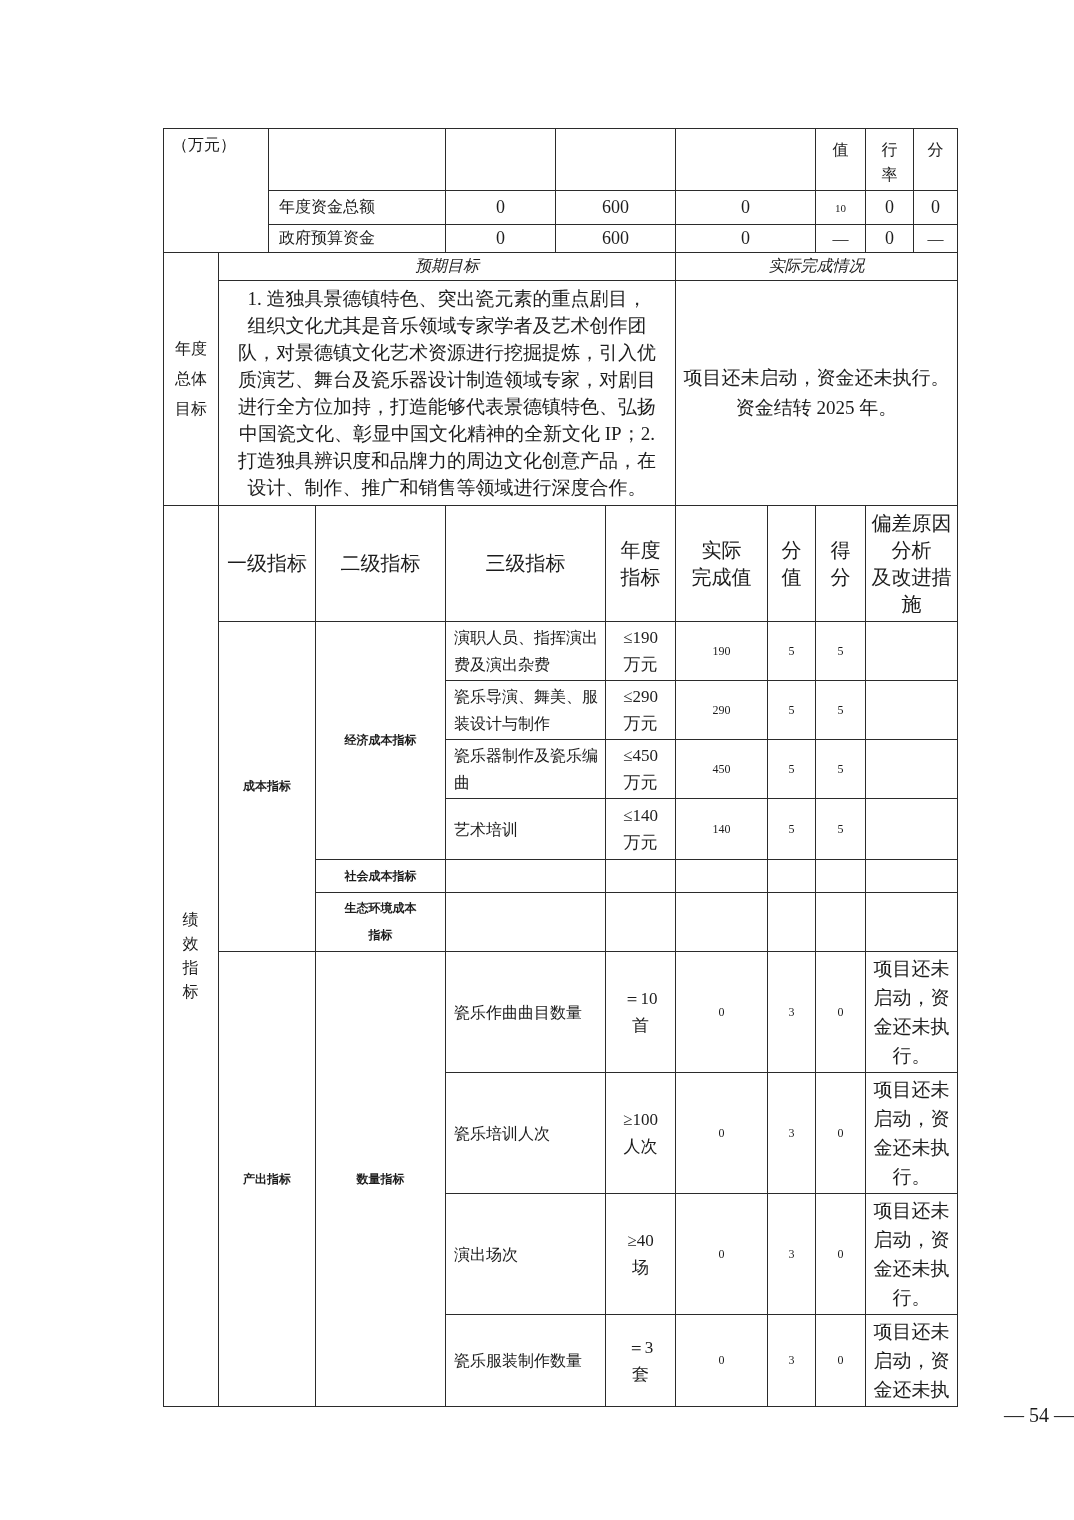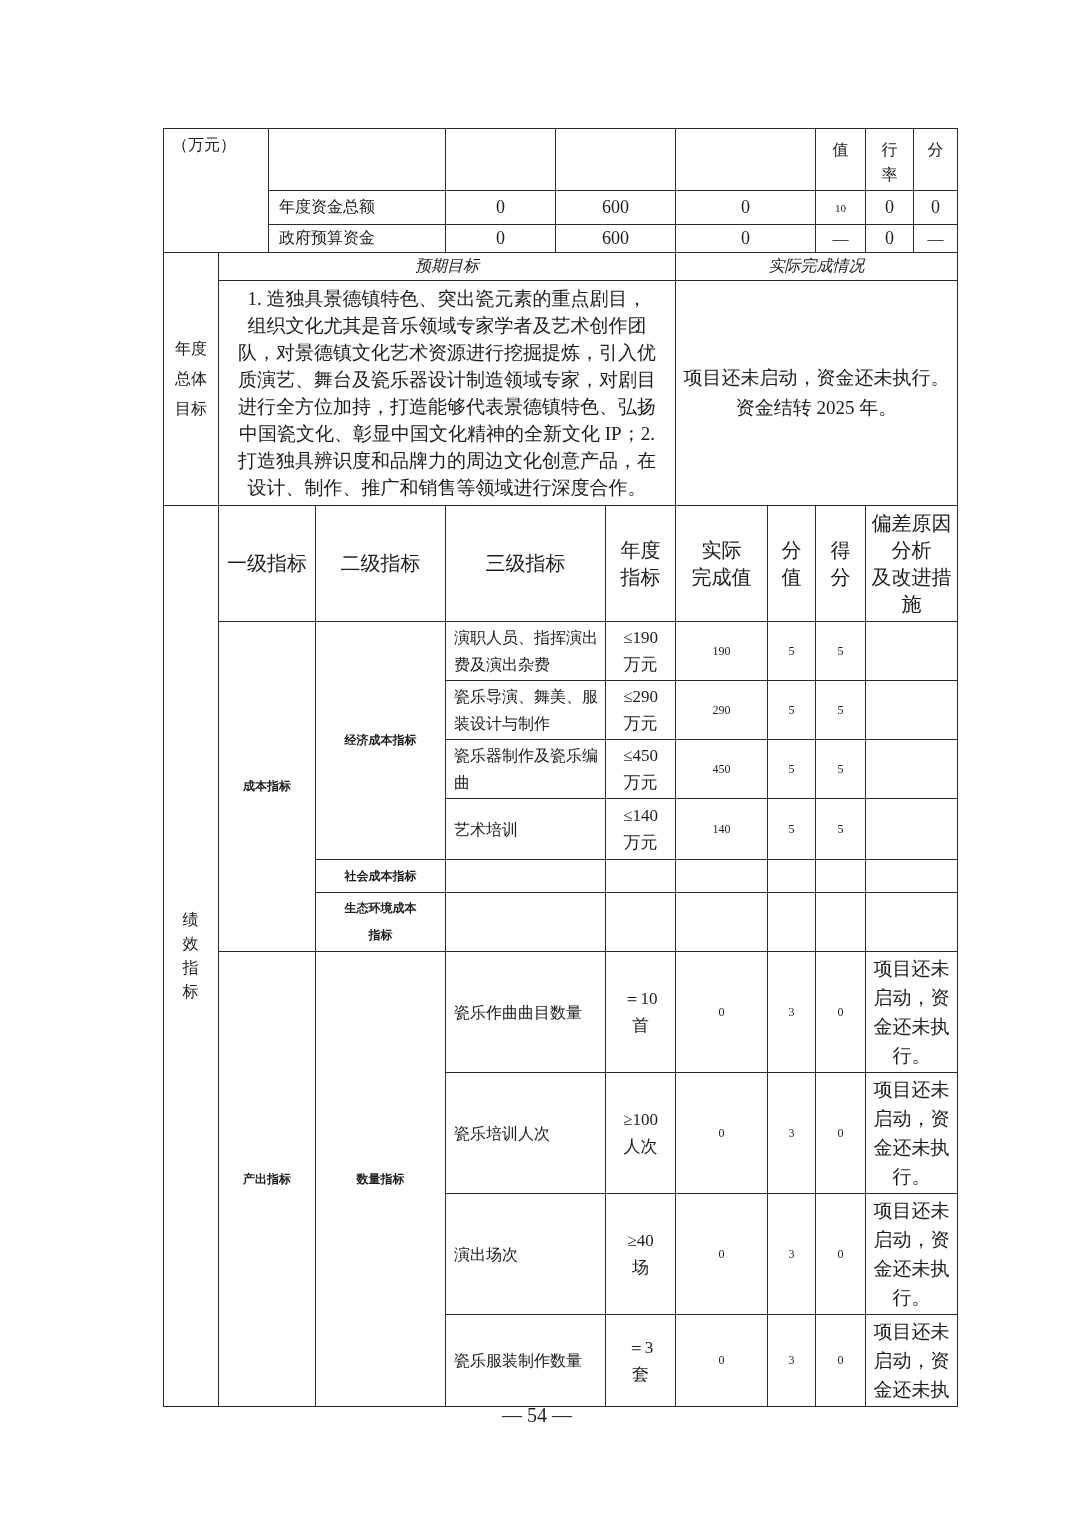--- a/index.html
+++ b/index.html
@@ -29,21 +29,21 @@
   .act{font-size:19px;line-height:30px;text-align:center;}
   
   .vlab1{line-height:24px;font-size:16px;letter-spacing:1px;}
   .khd{font-size:20px;line-height:27px;}
   .lvl{font-size:12px;line-height:27px;font-weight:bold;}
   .ind{text-align:left;padding:2px 4px 2px 8px;font-size:16px;line-height:27px;}
   .tgt{font-size:17px;line-height:27px;}
   .kn{font-size:12px;}
   .rmk{font-size:19px;line-height:29px;padding:2px 4px;}
   .pageno{
-    position:absolute;left:0;top:1404px;width:1074px;text-align:center;
+    position:absolute;left:0;top:1404px;width:1074px;text-align:right;
     font-size:20px;color:#1c1c1c;
   }
 </style>
 </head>
 <body>
 
 <div class="page">
   <div class="tables">
 
     <table>

